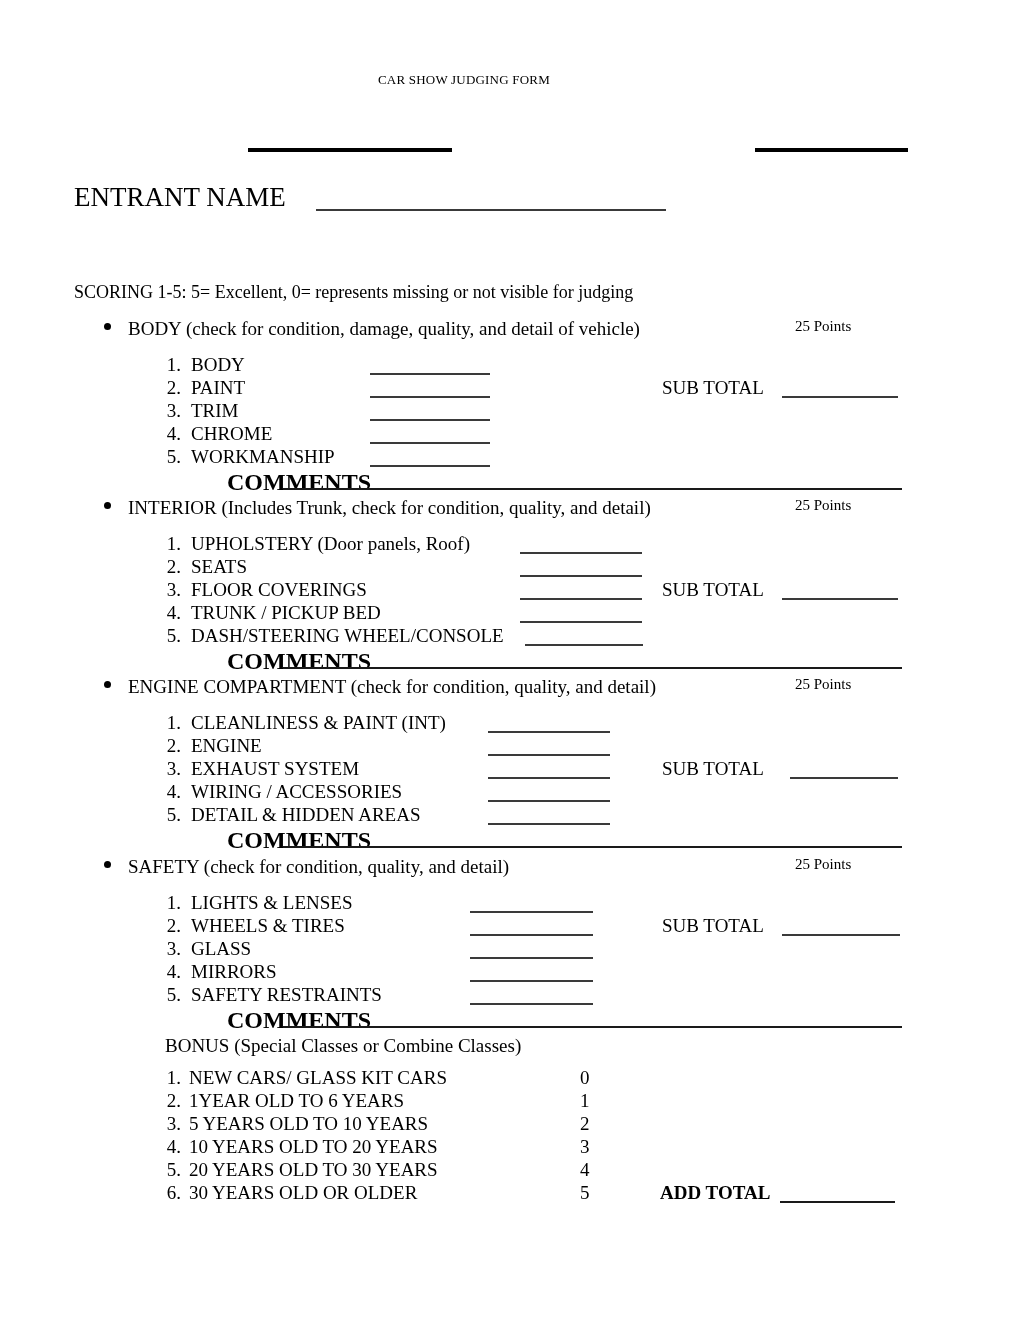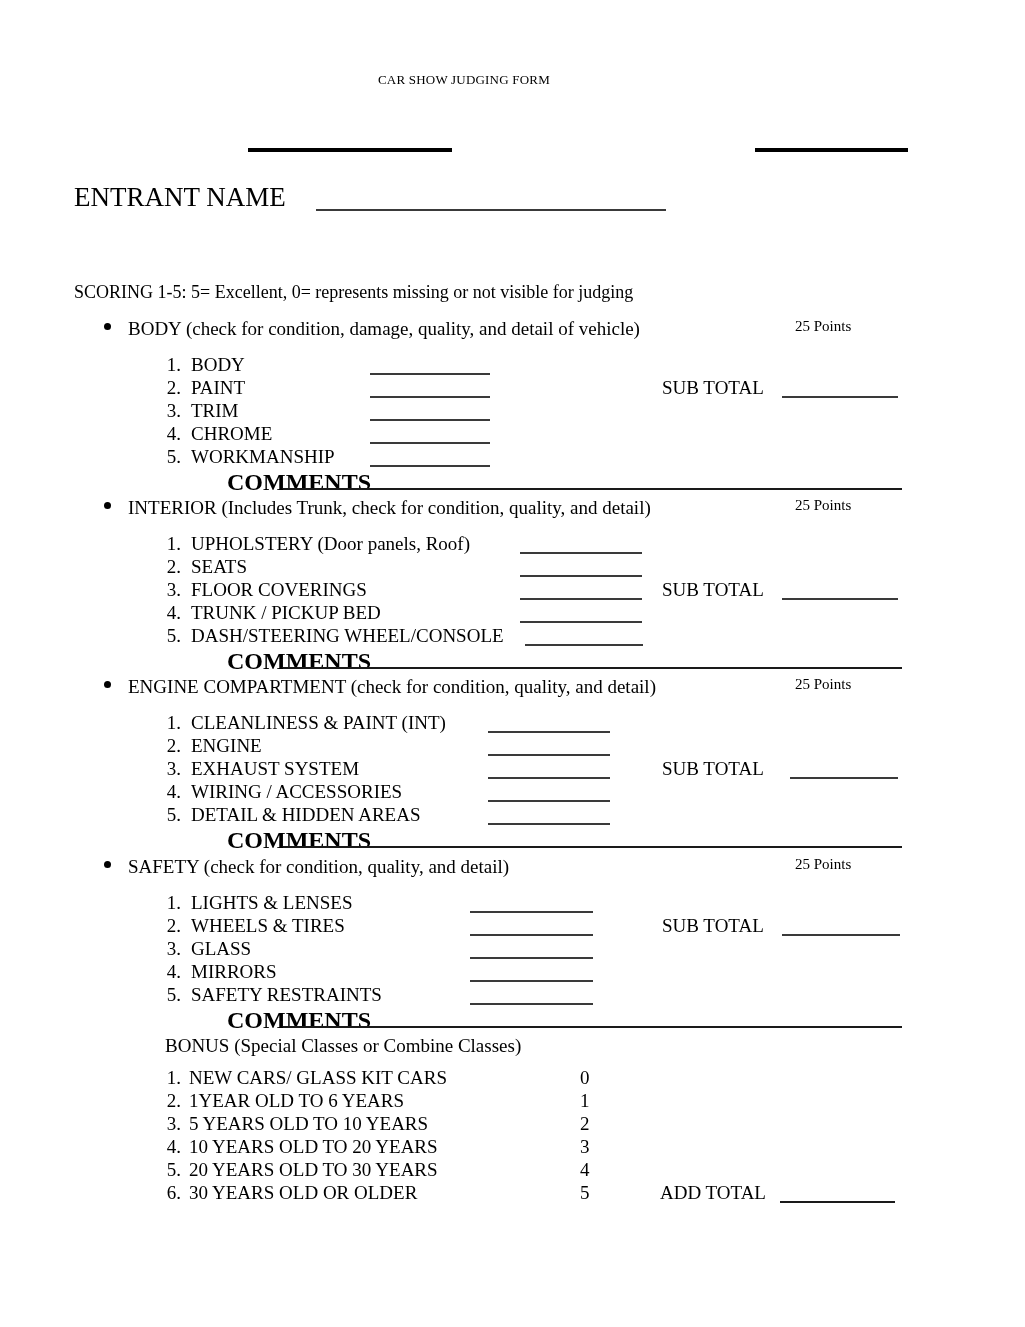--- a/index.html
+++ b/index.html
@@ -187,21 +187,21 @@
   }
   .bonus-item .bval {
     position: absolute;
     left: 580px;
     top: 0;
   }
   .add-total {
     position: absolute;
     left: 660px;
     font-size: 19px;
-    font-weight: normal;
+    font-weight: bold;
     white-space: nowrap;
   }
 
   .footer-note {
     position: absolute;
     left: 150px;
     top: 1218px;
     font-size: 19px;
     font-weight: bold;
     white-space: nowrap;

